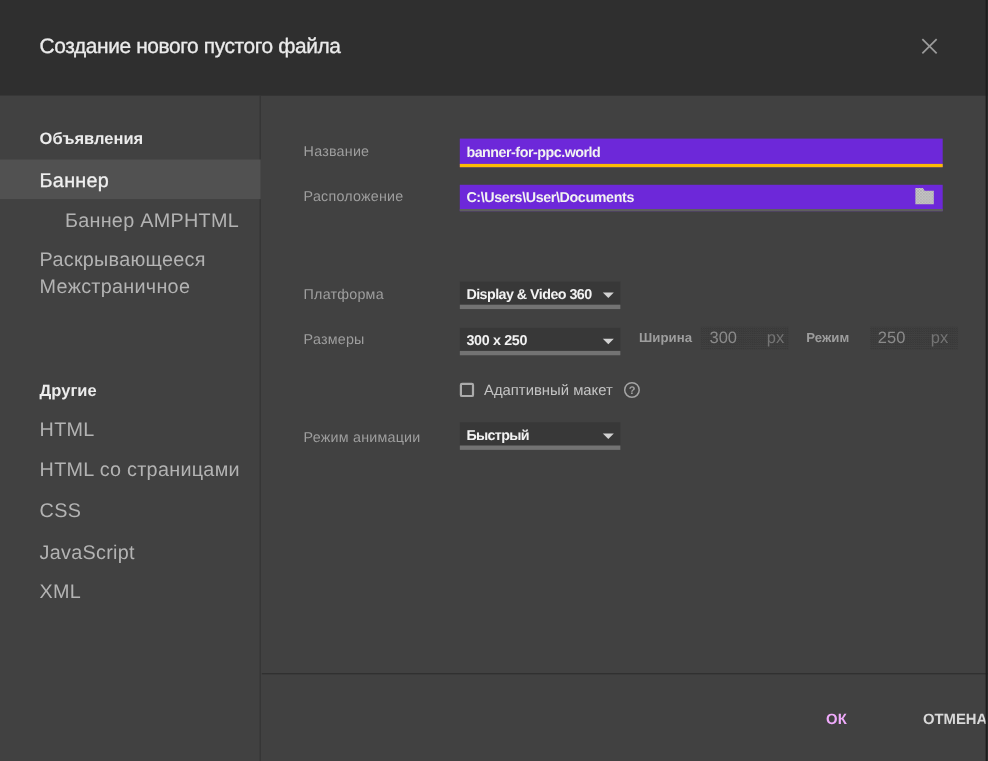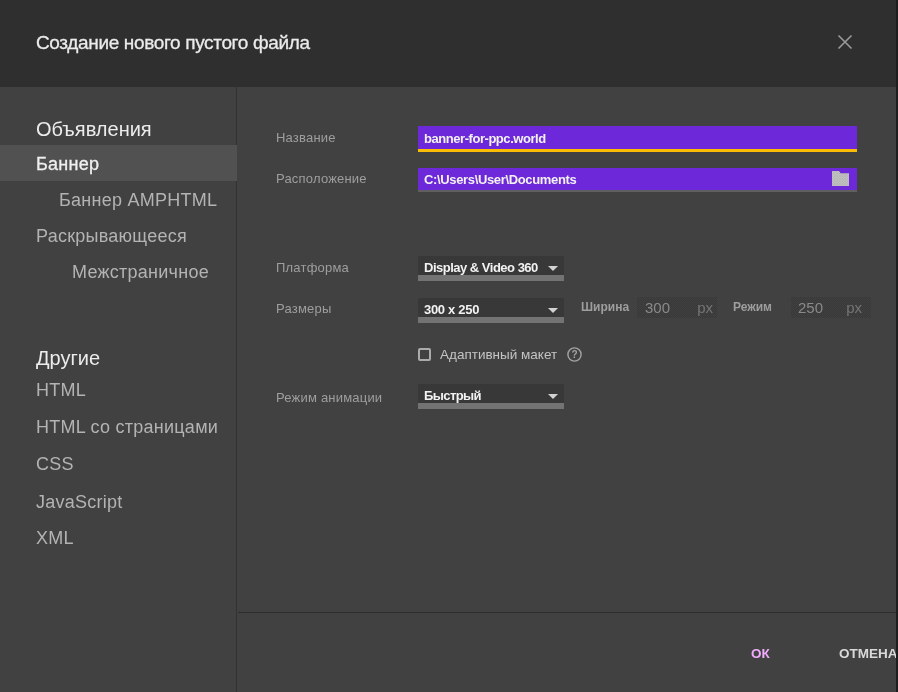--- a/index.html
+++ b/index.html
@@ -5,29 +5,29 @@
   * { margin:0; padding:0; box-sizing:border-box; }
   html,body { width:898px; height:692px; overflow:hidden; }
   body { font-family:"Liberation Sans", sans-serif; background:#414141; position:relative; }
   .abs { position:absolute; }
   
   .header { left:0; top:0; width:898px; height:87px; background:#2f2f2f; }
   .title { left:36px; top:32px; font-size:19px; color:#ebebeb; letter-spacing:-0.35px; -webkit-text-stroke:0.3px #ebebeb; }
   .close { left:837px; top:34px; width:16px; height:16px; }
   
   .sidebar { left:0; top:87px; width:237px; height:605px; background:#414141; border-right:1px solid #323232; }
-  .sideheading { left:36px; font-size:20px; font-weight:normal; color:#ececec; }
+  .sideheading { left:36px; font-size:15px; font-weight:bold; color:#ececec; }
   .sideitem { left:36px; font-size:18px; color:#b3b3b3; letter-spacing:0.25px; }
   .selrow { left:0; top:145px; width:237px; height:36px; background:#515151; }
   
   .label { left:276px; font-size:13px; color:#9e9e9e; letter-spacing:0.2px; }
   .input { left:418px; width:439px; height:26px; background:#6d28d9; color:#f2f2f2;
            font-weight:bold; font-size:13px; line-height:23px; padding-top:1px; padding-left:6px; }
   .drop { left:418px; width:146px; height:25px; background:#383838;
-          border-bottom:6px solid #737373; color:#f2f2f2; font-weight:bold;
+          border-bottom:4px solid #737373; color:#f2f2f2; font-weight:bold;
           font-size:13px; line-height:23px; padding-left:6px; }
   .tri { width:0; height:0; border-left:5px solid transparent; border-right:5px solid transparent;
          border-top:5px solid #d2d2d2; }
   .dis { width:80px; height:21px; top:297px; color:#8a8a8a; font-size:15px; line-height:21px;
          background:repeating-conic-gradient(#383838 0% 25%, #414141 0% 50%);
          background-size:2px 2px;
          display:flex; justify-content:space-between; }
   .blabel { font-size:12px; font-weight:bold; color:#9e9e9e; }
   .divider { left:238px; top:612px; width:660px; height:1px; background:#2d2d2d; }
   .btn { top:646px; font-size:13.5px; font-weight:bold; }
@@ -41,21 +41,21 @@
   <svg class="abs close" viewBox="0 0 16 16">
     <path d="M1.5 1.5 L14.5 14.5 M14.5 1.5 L1.5 14.5" stroke="#9a9a9a" stroke-width="1.6"></path>
   </svg>
 
   <div class="abs sidebar"></div>
   <div class="abs selrow"></div>
   <div class="abs sideheading" style="top:118px;">Объявления</div>
   <div class="abs sideitem" style="top:154px; color:#f0f0f0; -webkit-text-stroke:0.3px #f0f0f0;">Баннер</div>
   <div class="abs sideitem" style="top:190px;margin-left:23px;">Баннер AMPHTML</div>
   <div class="abs sideitem" style="top:226px;">Раскрывающееся</div>
-  <div class="abs sideitem" style="top:262px;margin-left:36px;">Межстраничное</div>
+  <div class="abs sideitem" style="top:250px;">Межстраничное</div>
   <div class="abs sideheading" style="top:347px;">Другие</div>
   <div class="abs sideitem" style="top:380px;">HTML</div>
   <div class="abs sideitem" style="top:417px;">HTML со страницами</div>
   <div class="abs sideitem" style="top:454px;">CSS</div>
   <div class="abs sideitem" style="top:492px;text-align:right;">JavaScript</div>
   <div class="abs sideitem" style="top:528px;">XML</div>
 
   <div class="abs label" style="top:130px;">Название</div>
   <div class="abs input" style="top:126px; border-bottom:3px solid #fbbc04; letter-spacing:-0.45px;">banner-for-ppc.world</div>
 

